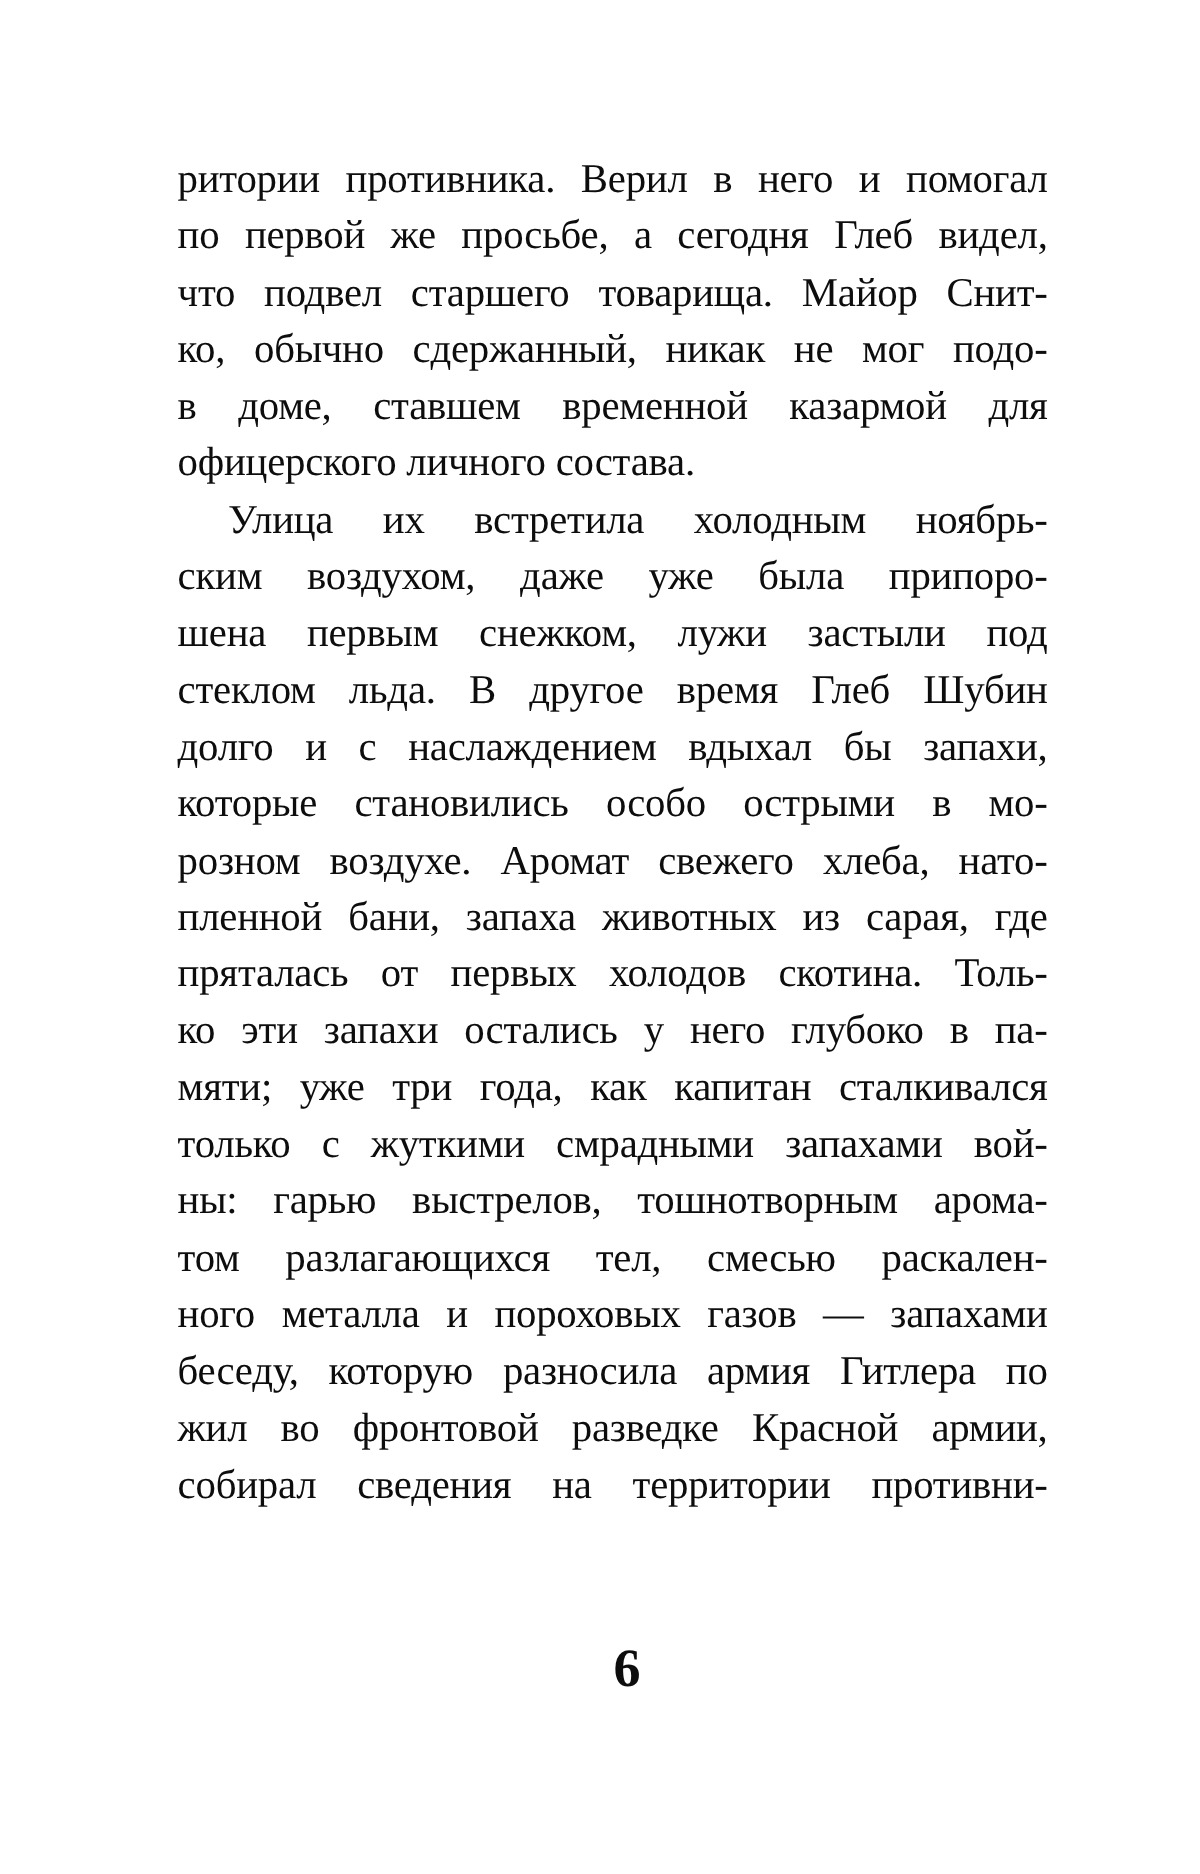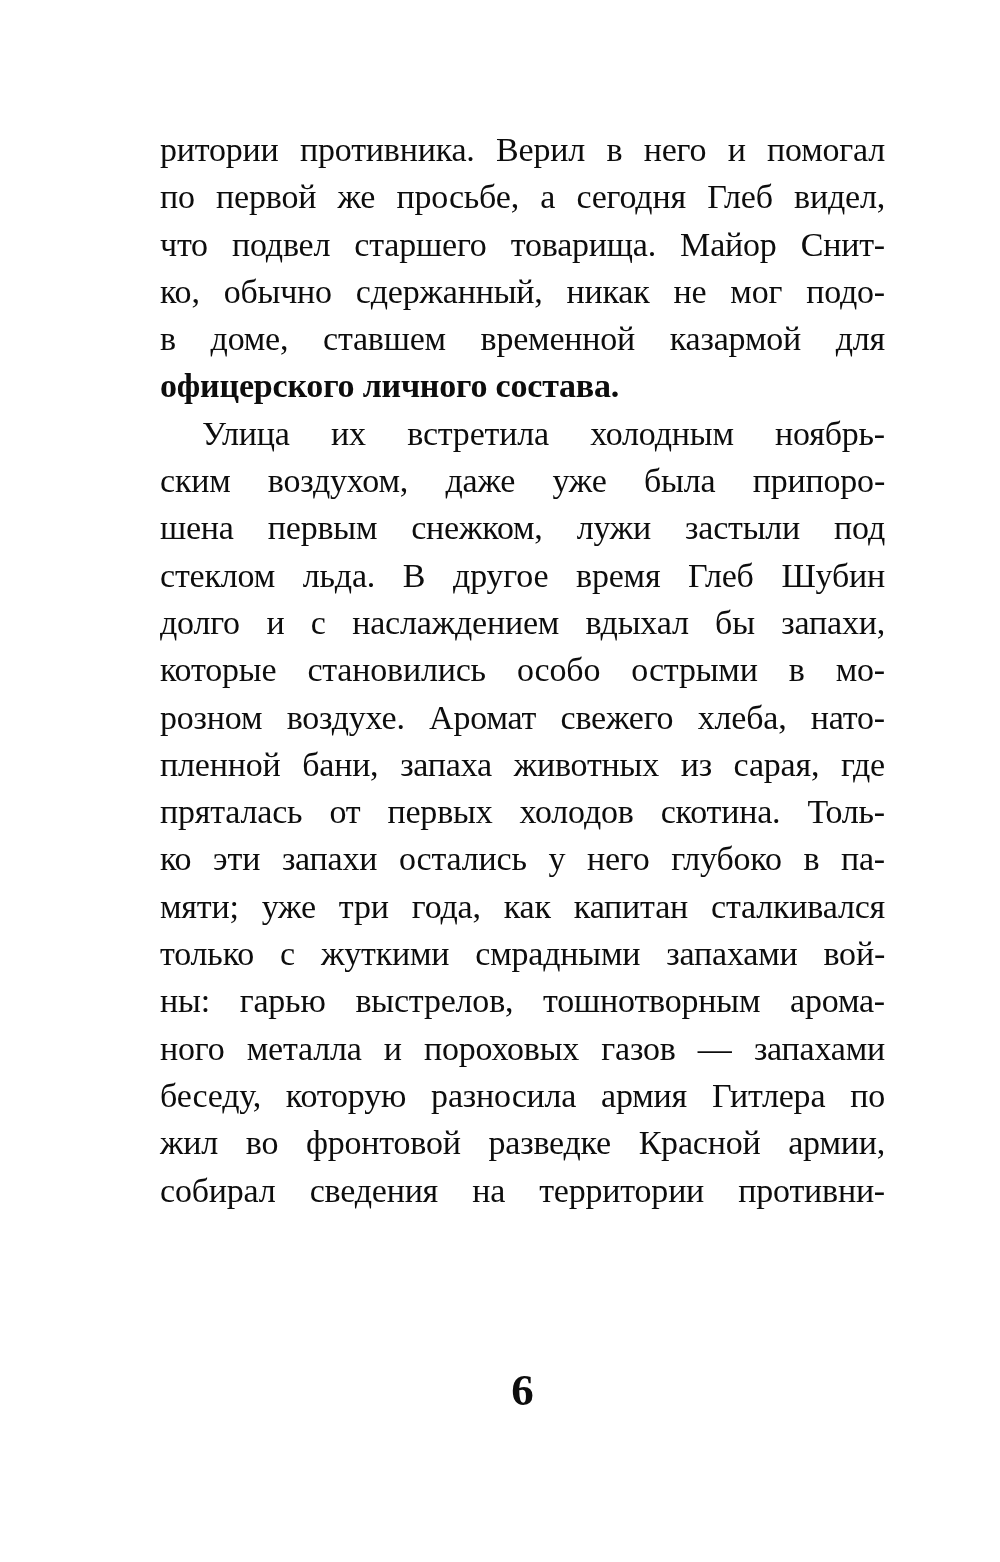--- a/index.html
+++ b/index.html
@@ -10,38 +10,37 @@
   .page {
     position: relative;
     width: 1000px;
     height: 1562px;
     background: #ffffff;
     overflow: hidden;
     font-family: "Liberation Serif", "DejaVu Serif", serif;
   }
   .text-block {
     position: absolute;
-    left: 160px;
+    left: 148px;
     top: 126px;
     width: 725px;
     font-size: 34px;
     line-height: 47.3px;
     letter-spacing: -0.2px;
     color: #0d0d0d;
   }
   .text-line {
     text-align: justify;
     text-align-last: justify;
     white-space: nowrap;
     height: 47.3px;
   }
   .text-line.align-left {
     text-align: left;
     text-align-last: left;
-    font-weight: bold;
   }
   .text-line.indent {
     padding-left: 42px;
   }
   .page-number {
     position: absolute;
     left: 160px;
     top: 1368px;
     width: 725px;
     text-align: center;
@@ -68,19 +67,20 @@
       <div class="text-line">стеклом льда. В другое время Глеб Шубин</div>
       <div class="text-line">долго и с наслаждением вдыхал бы запахи,</div>
       <div class="text-line">которые становились особо острыми в мо-</div>
       <div class="text-line">розном воздухе. Аромат свежего хлеба, нато-</div>
       <div class="text-line">пленной бани, запаха животных из сарая, где</div>
       <div class="text-line">пряталась от первых холодов скотина. Толь-</div>
       <div class="text-line">ко эти запахи остались у него глубоко в па-</div>
       <div class="text-line">мяти; уже три года, как капитан сталкивался</div>
       <div class="text-line">только с жуткими смрадными запахами вой-</div>
       <div class="text-line">ны: гарью выстрелов, тошнотворным арома-</div>
+      <div class="text-line">том разлагающихся тел, смесью раскален-</div>
       <div class="text-line">ного металла и пороховых газов — запахами</div>
       <div class="text-line">беседу, которую разносила армия Гитлера по</div>
       <div class="text-line">жил во фронтовой разведке Красной армии,</div>
       <div class="text-line">собирал сведения на территории противни-</div>
     </div>
   <div class="page-number">6</div>
 </div>
 
 </body></html>

